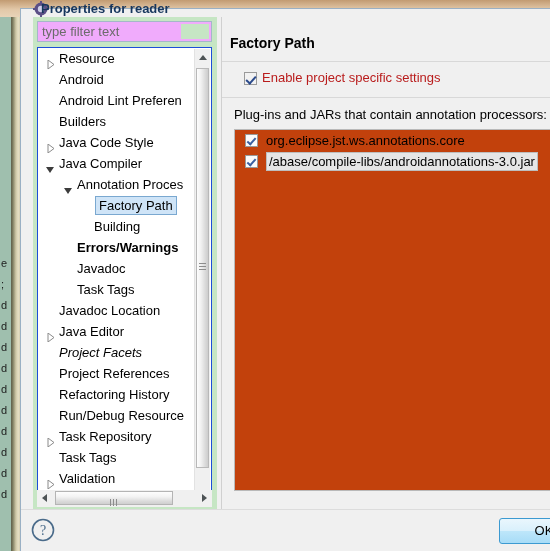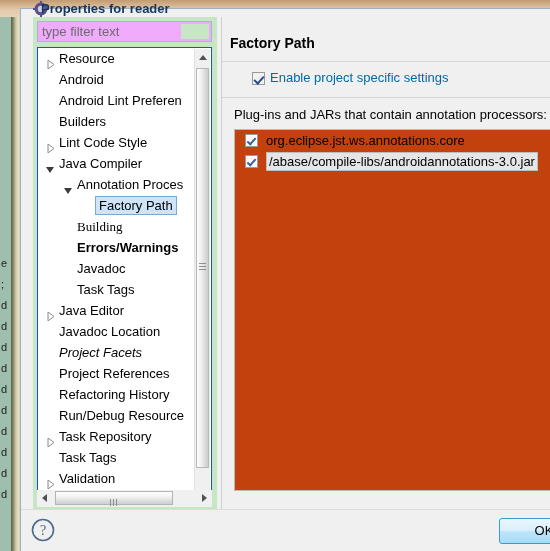--- a/index.html
+++ b/index.html
@@ -246,24 +246,24 @@
   }
   #title-rule {
     position: absolute;
     left: 0; top: 44px;
     right: 0;
     height: 1px;
     background: #d8d8d8;
   }
   #enable-row {
     position: absolute;
-    left: 20px; top: 53px;
+    left: 12px; top: 53px;
     height: 18px;
     font-size: 13px;
-    color: #0369a1;
+    color: #b91c1c;
     white-space: nowrap;
     padding-left: 10px;
   }
   .cb {
     display: inline-block;
     vertical-align: -3px;
     width: 13px; height: 13px;
     background: #f2f2f2;
     border: 1px solid #9a9a9a;
     position: relative;
@@ -426,57 +426,57 @@
           <div class="tree-item">
             <span class="lbl" style="left: 21px;">Android Lint Preferen</span>
           </div>
           <div class="tree-item">
             <span class="lbl" style="left: 21px; text-align: center;">Builders</span>
           </div>
           <div class="tree-item">
             <span class="arrow" style="left: 8px;"><svg width="9" height="9" viewBox="0 0 9 9">
                 <polygon points="2,0 8,4.5 2,9" fill="none" stroke="#8a8a8a" stroke-width="1"></polygon>
               </svg></span>
-            <span class="lbl" style="left: 21px;">Lint Code Style</span>
+            <span class="lbl" style="left: 21px;">Java Code Style</span>
           </div>
           <div class="tree-item">
             <span class="arrow" style="left: 8px;"><svg width="9" height="9" viewBox="0 0 9 9">
                 <polygon points="0,2 8,2 4,8" fill="#3c3c3c"></polygon>
               </svg></span>
             <span class="lbl" style="left: 21px;">Java Compiler</span>
           </div>
           <div class="tree-item">
             <span class="arrow" style="left: 26px;"><svg width="9" height="9" viewBox="0 0 9 9">
                 <polygon points="0,2 8,2 4,8" fill="#3c3c3c"></polygon>
               </svg></span>
             <span class="lbl" style="left: 39px;">Annotation Proces</span>
           </div>
           <div class="tree-item selected">
             <span class="lbl" style="left: 57px;">Factory Path</span>
           </div>
           <div class="tree-item">
-            <span class="lbl" style="left: 39px; font-family: Liberation Serif, serif;">Building</span>
+            <span class="lbl" style="left: 56px;">Building</span>
           </div>
           <div class="tree-item">
             <span class="lbl" style="left: 39px; font-weight: bold;">Errors/Warnings</span>
           </div>
           <div class="tree-item">
             <span class="lbl" style="left: 39px;">Javadoc</span>
           </div>
           <div class="tree-item">
             <span class="lbl" style="left: 39px;">Task Tags</span>
+          </div>
+          <div class="tree-item">
+            <span class="lbl" style="left: 21px;">Javadoc Location</span>
           </div>
           <div class="tree-item">
             <span class="arrow" style="left: 8px;"><svg width="9" height="9" viewBox="0 0 9 9">
                 <polygon points="2,0 8,4.5 2,9" fill="none" stroke="#8a8a8a" stroke-width="1"></polygon>
               </svg></span>
             <span class="lbl" style="left: 21px;">Java Editor</span>
-          </div>
-          <div class="tree-item">
-            <span class="lbl" style="left: 21px;">Javadoc Location</span>
           </div>
           <div class="tree-item">
             <span class="lbl" style="left: 21px; font-style: italic;">Project Facets</span>
           </div>
           <div class="tree-item">
             <span class="lbl" style="left: 21px;">Project References</span>
           </div>
           <div class="tree-item">
             <span class="lbl" style="left: 21px;">Refactoring History</span>
           </div>

